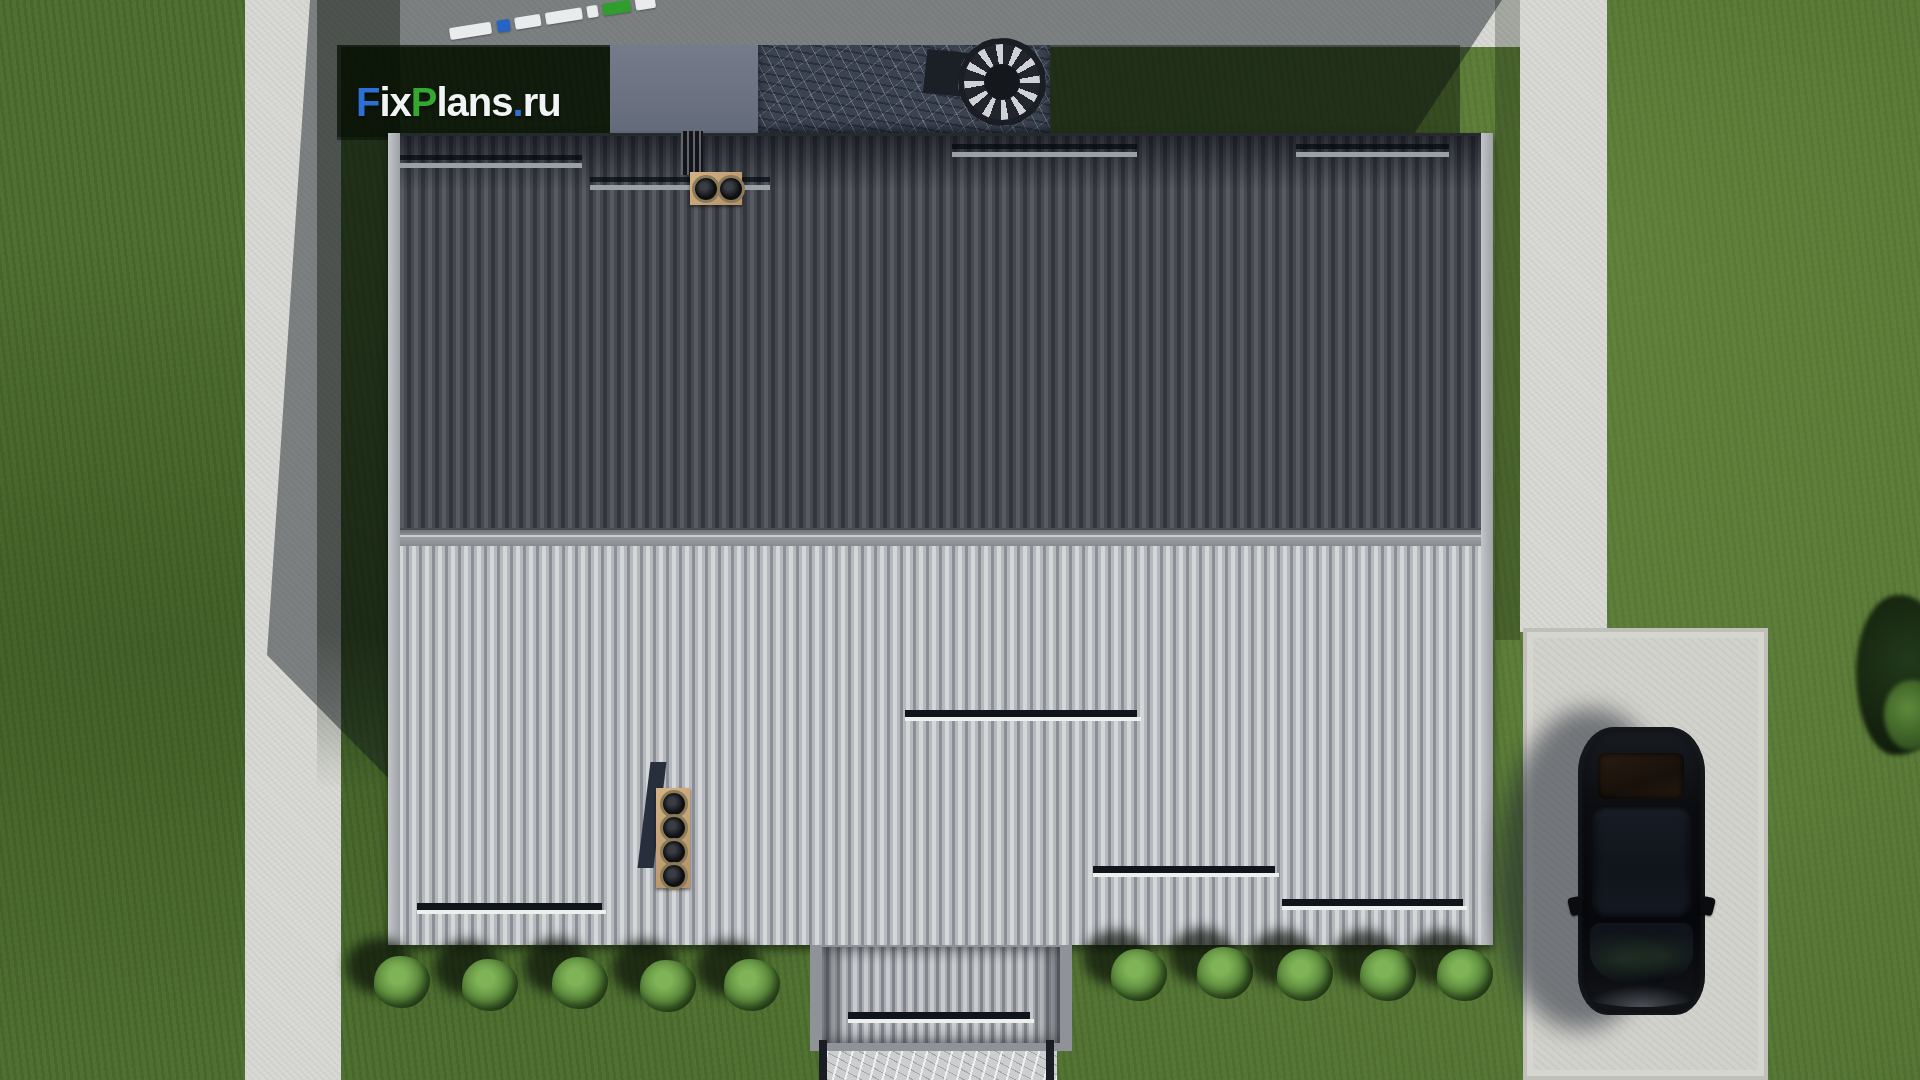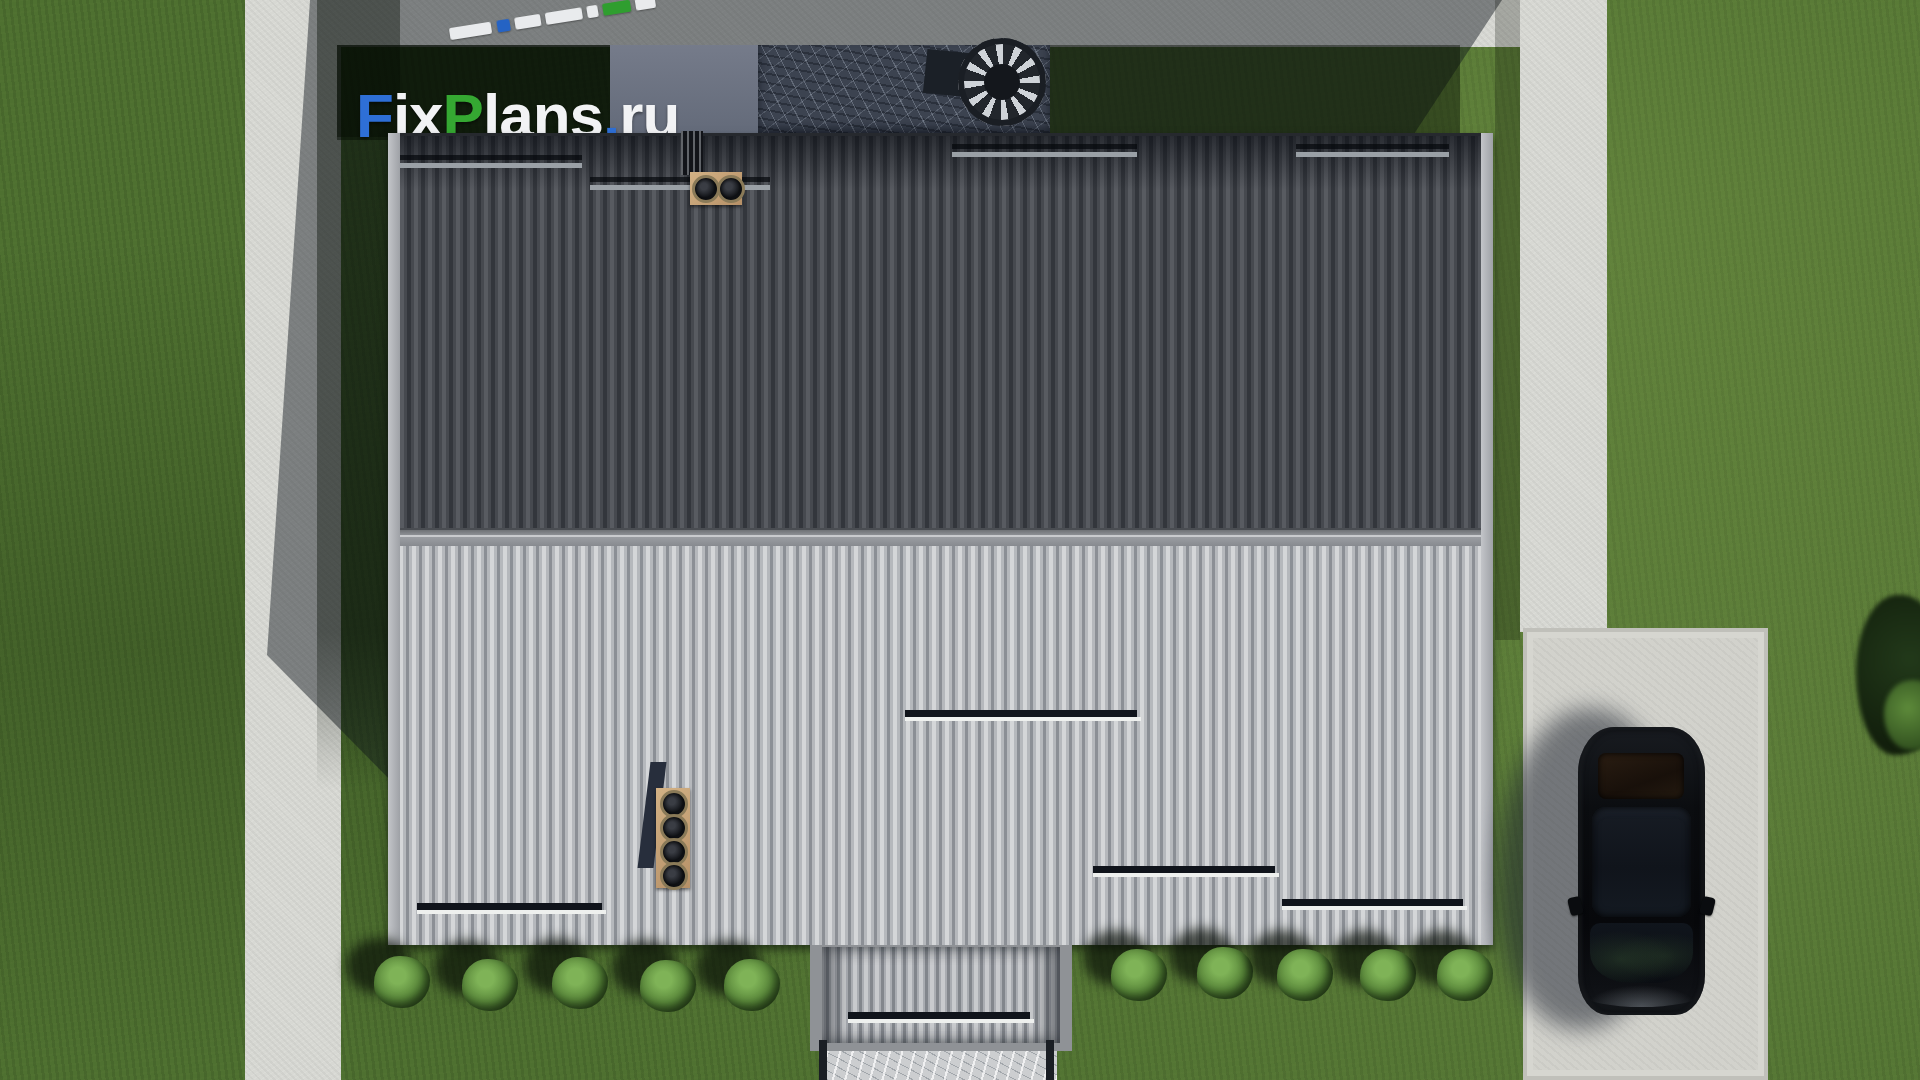--- a/index.html
+++ b/index.html
@@ -46,21 +46,21 @@
   .stair-platform{left:925px;top:52px;width:62px;height:44px;background:#1b2027;transform:rotate(6deg);}
   .spiral-stair{left:958px;top:38px;width:88px;height:88px;border-radius:50%;
     background:repeating-conic-gradient(from 200deg,#cfd3d8 0 12deg,#22262c 12deg 30deg);
     box-shadow:inset 0 0 0 6px #1a1e24;}
   .spiral-core{left:984px;top:64px;width:36px;height:36px;border-radius:50%;background:#14171c;}
 
   
   .truck-row{left:452px;top:0;width:220px;height:48px;transform:rotate(-9deg);transform-origin:0 100%;}
   .truck-row span{position:absolute;top:28px;height:12px;border-radius:2px;background:#e9ebed;
     box-shadow:0 1px 2px rgba(0,0,0,.35);filter:blur(.4px);}
-  .logo{left:356px;top:80px;font-size:62px;font-weight:bold;letter-spacing:-1px;
+  .logo{left:356px;top:80px;font-size:40px;font-weight:bold;letter-spacing:-1px;
     text-shadow:0 2px 3px rgba(0,0,0,.45);white-space:nowrap;}
 
   
   .roof{left:388px;top:133px;width:1105px;height:812px;box-shadow:0 5px 8px rgba(5,10,5,.55);}
   .roof-dark{left:0;top:0;width:1105px;height:395px;
     background-color:#43464c;
     background-image:
       linear-gradient(180deg, rgba(5,8,14,.55), rgba(5,8,14,0) 55px),
       repeating-linear-gradient(90deg,#585b61 0 2px,#46494f 2px 5px,#33363c 5px 9px,#46494f 9px 12px,#585b61 12px 14px),
       repeating-linear-gradient(180deg, rgba(0,0,0,0) 0 20px, rgba(0,0,0,.45) 20px 26px);

